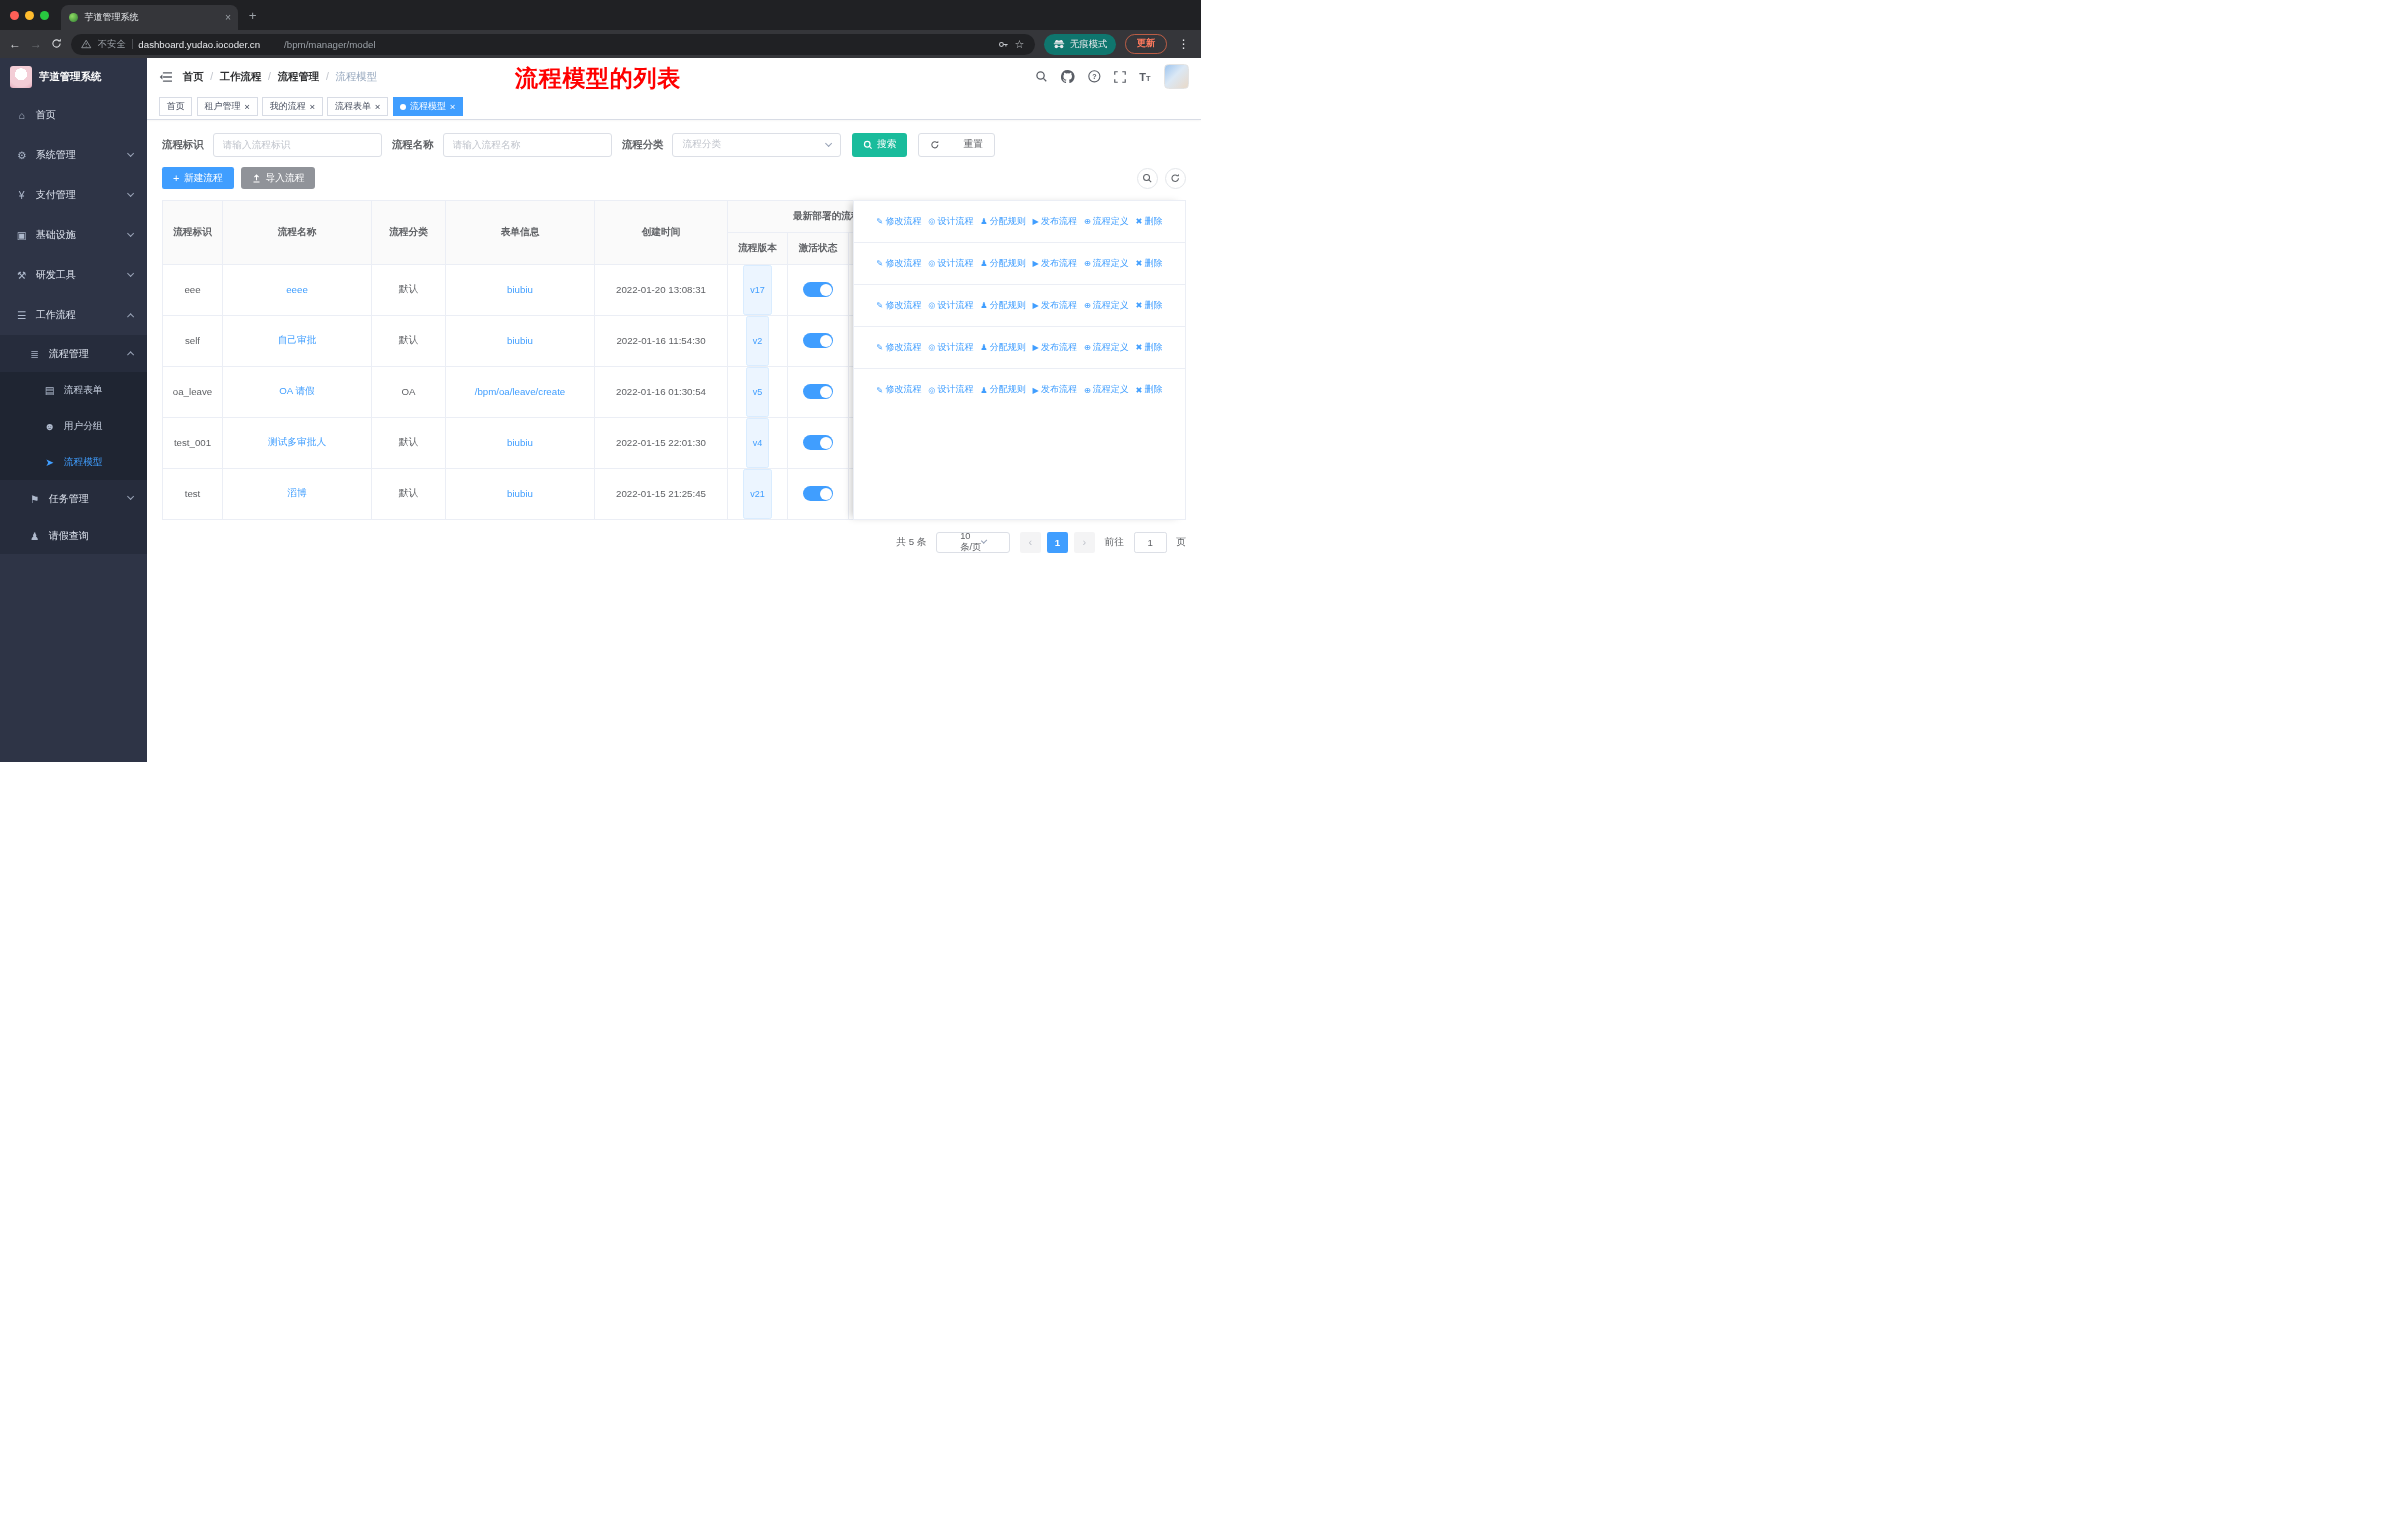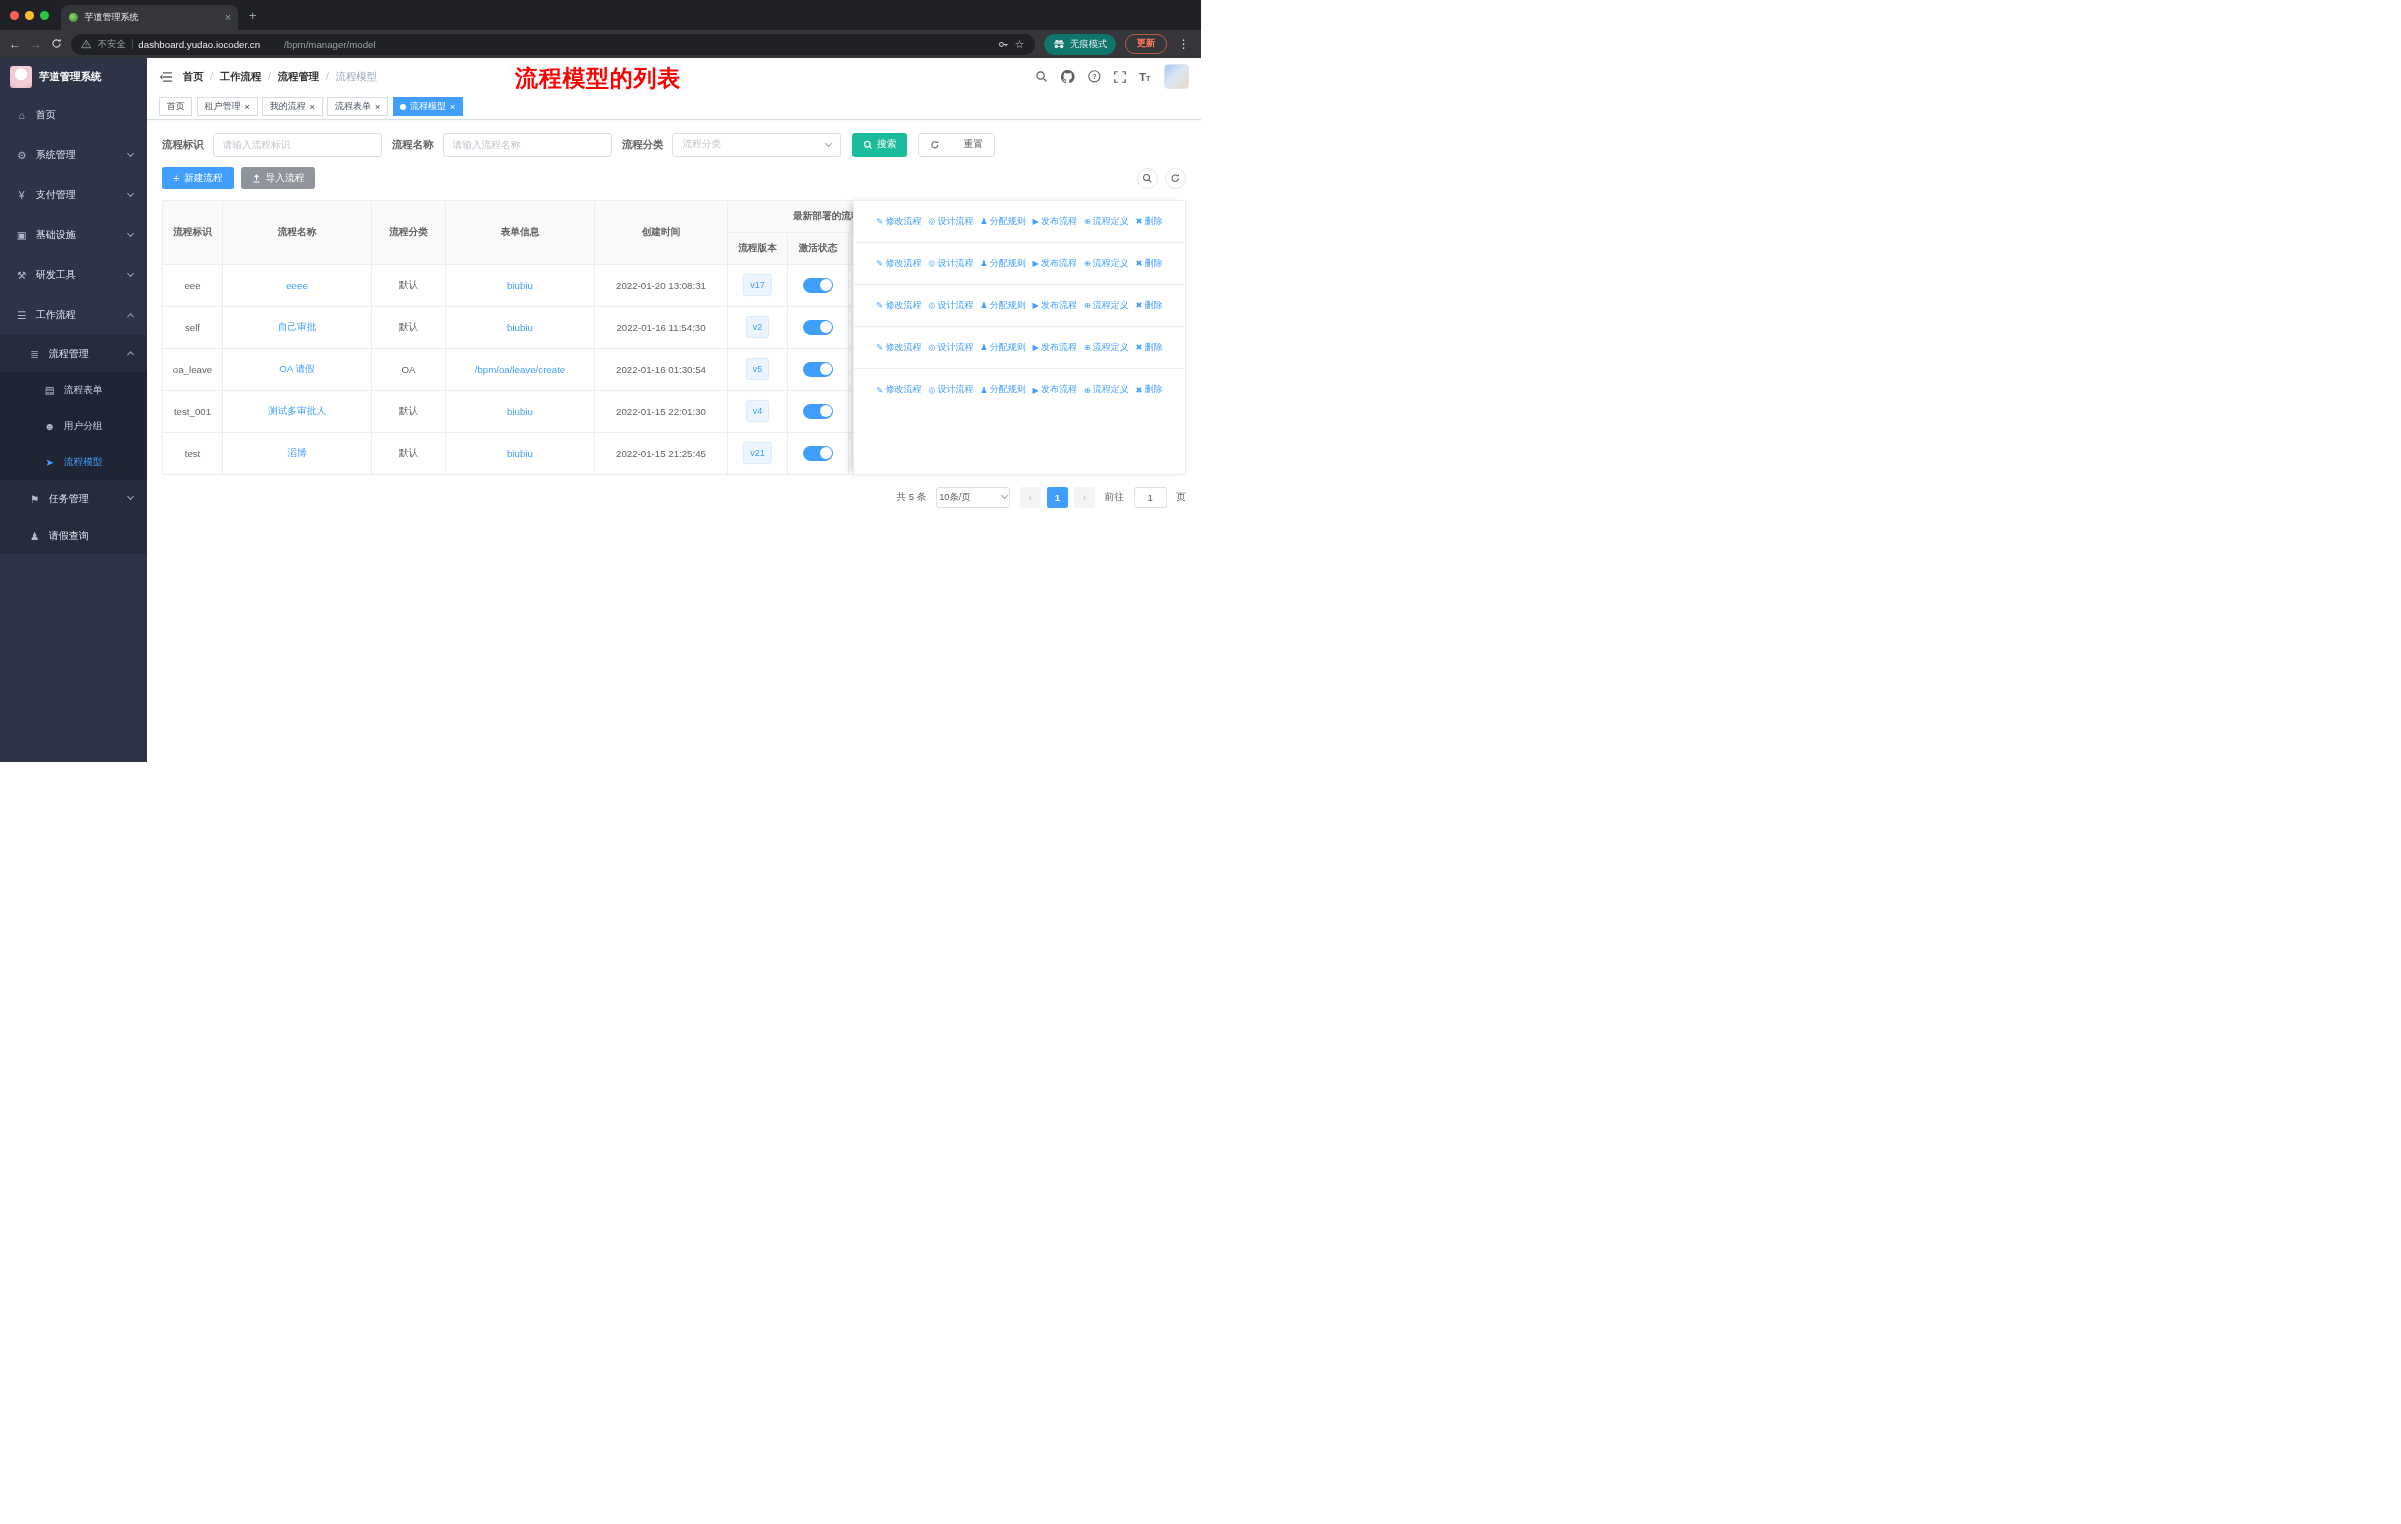--- a/index.html
+++ b/index.html
@@ -87,33 +87,33 @@
   .right-tools { margin-left:auto; display:flex; gap:7.4px; }
   .circle-btn { width:21px; height:21px; border-radius:50%; border:0.7px solid #e3e6ea; display:flex; align-items:center; justify-content:center; cursor:pointer; background:#fff; }
 
   
   .table-wrap { margin-top:10.4px; position:relative; width:1024px; }
   table.tbl { border-collapse:collapse; table-layout:fixed; width:783px; }
   .tbl th, .tbl td { border:0.7px solid #ebeef5; text-align:center; font-size:9.7px; overflow:hidden; white-space:nowrap; }
   .tbl thead th { height:32px; background:#fafafa; color:#606266; font-weight:700; }
   .tbl tbody td { height:42px; color:#606266; background:#fff; }
   .link { color:#409eff; }
-  .vbadge { display:inline-block; padding:5px 6px; background:#ecf5ff; border:0.7px solid #d9ecff; color:#409eff; border-radius:2.2px; font-size:9px; }
+  .vbadge { display:inline-block; padding:19px 6px; background:#ecf5ff; border:0.7px solid #d9ecff; color:#409eff; border-radius:2.2px; font-size:9px; }
   .switch { display:inline-block; width:30px; height:15px; border-radius:7.4px; background:#409eff; position:relative; cursor:pointer; vertical-align:middle; }
   .switch::after { content:""; position:absolute; right:1.5px; top:1.5px; width:12px; height:12px; background:#fff; border-radius:50%; }
   .ops { position:absolute; top:0; bottom:0; right:0; width:333px; background:#fff; border:0.7px solid #ebeef5; box-shadow:-5.2px 0 7.4px -3px rgba(0,0,0,.22); }
   .ops-header { height:64px; background:#fafafa; border-bottom:0.7px solid #ebeef5; display:flex; align-items:center; justify-content:center; font-weight:700; color:#606266; font-size:9.7px; }
   .ops-row { height:42px; border-bottom:0.7px solid #ebeef5; display:flex; align-items:center; justify-content:center; gap:6.7px; padding:0 6px; }
   .ops-row:last-child { border-bottom:none; }
   .action-link { color:#409eff; font-size:9px; display:inline-flex; align-items:center; gap:2.2px; white-space:nowrap; }
   .action-link .ic { font-size:8.2px; }
 
   
   .pagination { margin-top:12px; display:flex; align-items:center; justify-content:flex-end; gap:9.7px; font-size:9.7px; color:#606266; }
-  .select.small { width:74px; height:21px; padding:0 2px; }
+  .select.small { width:74px; height:21px; padding:0 23px; }
   .pg-group { display:flex; align-items:center; gap:6px; }
   .pg-btn { min-width:21px; height:21px; background:#f4f4f5; color:#c0c4cc; border-radius:2.2px; display:inline-flex; align-items:center; justify-content:center; font-size:11px; cursor:pointer; }
   .pg-btn.active { background:#409eff; color:#fff; font-size:9.7px; font-weight:700; }
   .goto { width:33px; height:21px; border:0.7px solid #dcdfe6; border-radius:2.2px; text-align:center; font-size:9.7px; color:#606266; outline:none; font-family:inherit; }
 </style>
 </head>
 <body>
 
 <div>
   <div class="titlebar">

